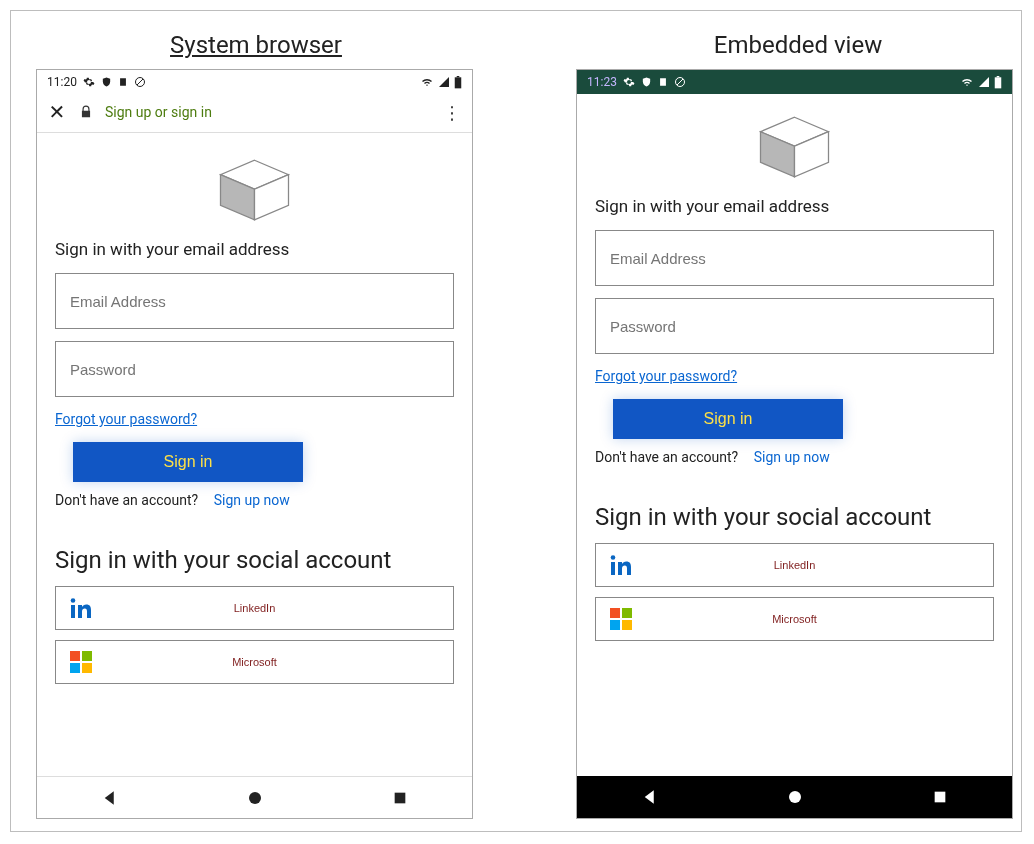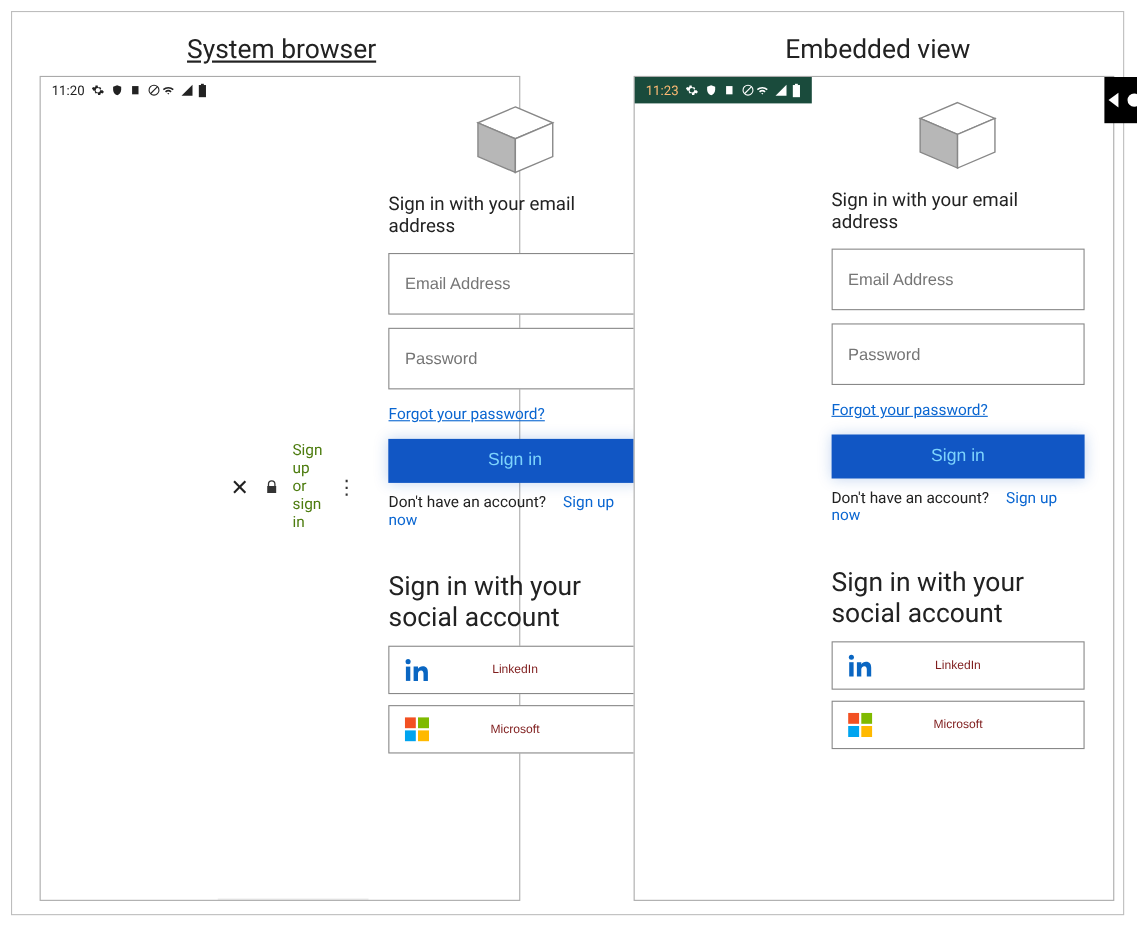--- a/index.html
+++ b/index.html
@@ -27,38 +27,38 @@
   .col-title.right { left: 552px; width: 470px; }
 
   .phone {
     position: absolute;
     top: 58px;
     width: 437px;
     height: 750px;
     border: 1px solid #aaa;
     background: #fff;
     display: flex;
-    flex-direction: row;
+    flex-direction: column;
   }
   .phone.left { left: 25px; }
   .phone.right { left: 565px; }
 
   
   .status-bar {
     height: 24px;
     display: flex;
     align-items: center;
     justify-content: space-between;
     padding: 0 10px;
     font-size: 12px;
     color: #222;
   }
   .status-bar .sb-left { display:flex; align-items:center; gap:6px;}
   .status-bar .sb-right { display:flex; align-items:center; gap:4px;}
-  .status-bar.dark { background:#1a4b3c; color:#fdba74; }
+  .status-bar.dark { background:#1a4b3c; color:#c4b5fd; }
 
   
   .addr-row {
     display:flex; align-items:center; gap:12px;
     padding: 6px 10px 8px 10px;
     border-bottom:1px solid #ddd;
   }
   .addr-text { display:flex; flex-direction:column; line-height:1.15; flex:1;}
   .addr-title { font-size:14px; color:#4d7c0f;}
   .addr-domain { font-size:11px; color:#555;}
@@ -72,23 +72,24 @@
   .cube { width:85px; height:70px; margin: 8px auto 14px auto; display:block;}
   .heading { font-size:17px; color:#222; margin: 6px 0 14px 0; font-weight:400;}
   .field {
     width:100%; height:56px; border:1px solid #888;
     padding:0 14px; font-size:15px; color:#333; margin-bottom:12px;
     background:#fff;
   }
   .forgot { color:#0a66d1; font-size:14px; }
   .signin-btn {
     display:block; width:230px; height:40px;
-    background:#1156c4; color:#7dd3fc; border:none;
+    background:#1156c4; color:#fde047; border:none;
     font-size:16px; margin-top:14px;
     box-shadow: 0 0 12px rgba(17,86,196,0.25);
+    margin-left: 18px;
   }
   .signin-btn.narrow { width:230px; }
   .noacct-row { margin-top:10px; font-size:14px; color:#222;}
   .noacct-row a { color:#0a66d1; margin-left:12px; text-decoration:none;}
 
   .social-heading { font-size:24px; color:#222; margin: 38px 0 12px 0; font-weight:400;}
   .social-btn {
     width:100%; height:44px; border:1px solid #888;
     display:flex; align-items:center; margin-bottom:10px;
     background:#fff;

